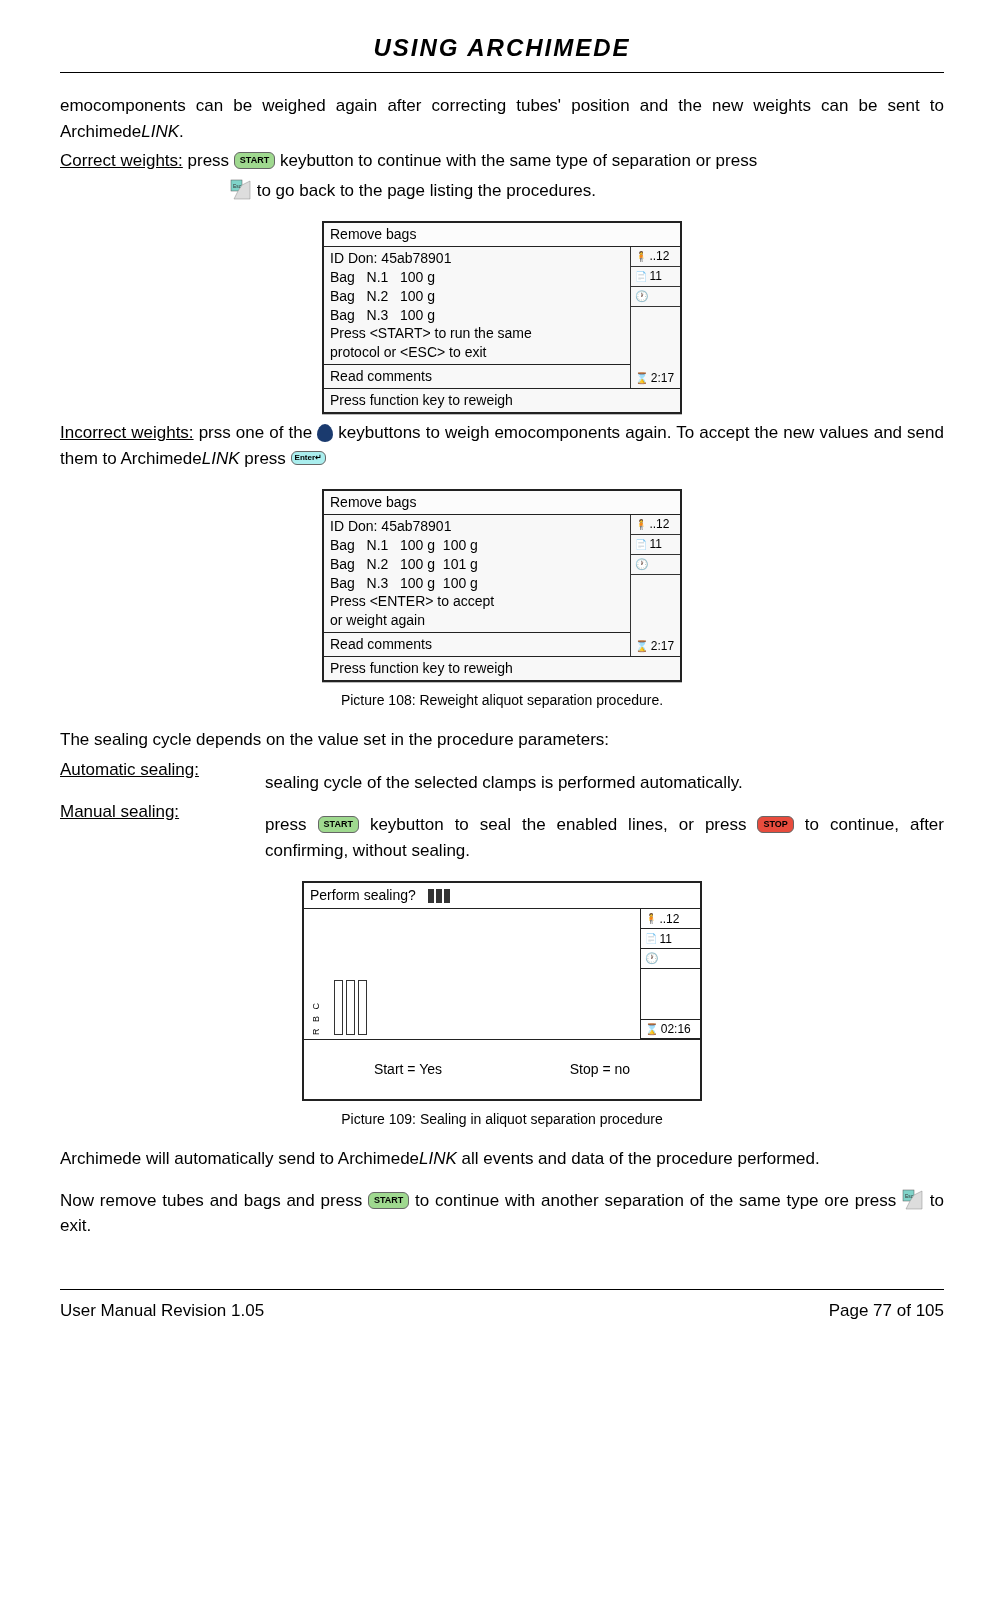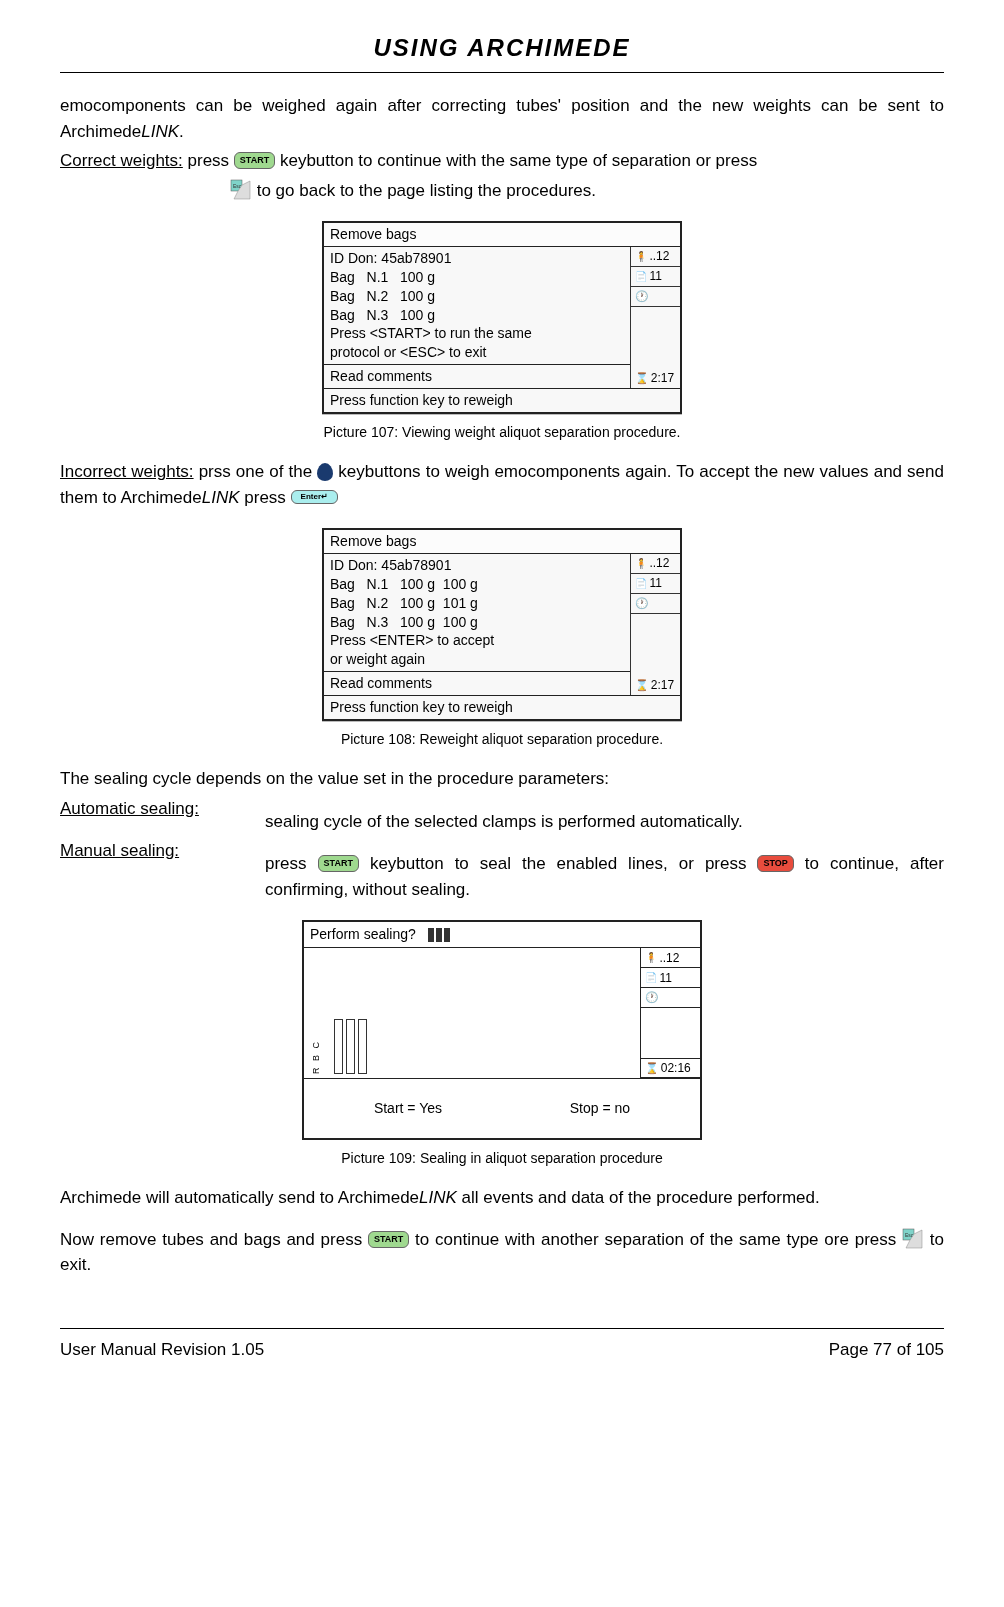--- a/index.html
+++ b/index.html
@@ -81,21 +81,21 @@
       font-size: 9px;
       font-weight: bold;
       padding: 3px 5px;
       line-height: 1;
       position: relative;
       top: -1px;
       border: 1px solid #666;
     }
     .btn-start { background: #9FD98F; color: #000; }
     .btn-stop { background: #E84C3D; color: #000; }
-    .btn-enter { background: #aee; color: #000; font-size:8px; padding:2px 9px; }
+    .btn-enter { background: #aee; color: #000; font-size:8px; padding:2px 3px; }
     .btn-esc {
       display: inline-block;
       vertical-align: middle;
       width: 22px;
       height: 22px;
       position: relative;
       top: -1px;
     }
     .btn-drop {
       display: inline-block;
@@ -193,21 +193,20 @@
           </div>
         <div class="screen-right-empty"></div>
         <div class="screen-right-cell">
             <span class="hourglass"></span>
             <span>2:17</span>
           </div>
       </div>
     </div>
     <div class="screen-footer">Press function key to reweigh</div>
   </div>
-  <div class="caption">Picture 107: Viewing weight aliquot separation procedure.</div>
 
   <p class="para">
     <span class="underline">Incorrect weights:</span><span>   prss one of the </span><span class="btn-drop"></span><span> keybuttons to weigh emocomponents again. To accept the new values and send them to Archimede</span><span class="italic">LINK</span><span> press </span><span class="btn-icon btn-enter">Enter↵</span>
   </p>
 
   <div class="screen-box">
     <div class="screen-title">Remove bags</div>
     <div class="screen-body">
       <div class="screen-left">
         <div>ID Don: 45ab78901</div>

